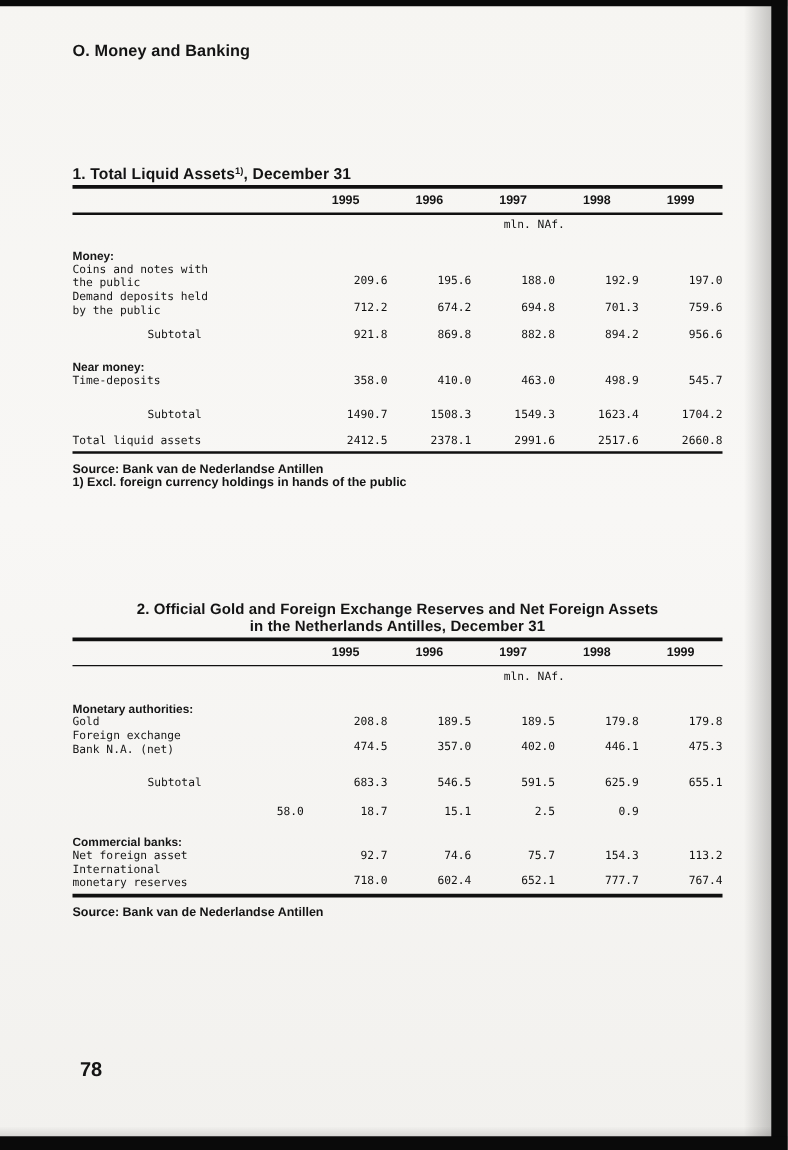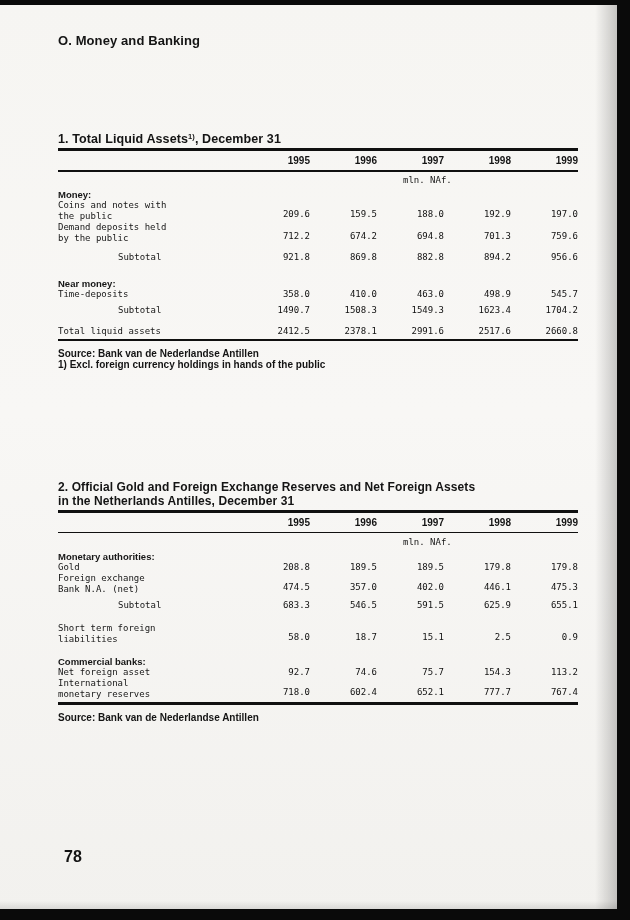--- a/index.html
+++ b/index.html
@@ -18,45 +18,45 @@
                   background:linear-gradient(to bottom, rgba(0,0,0,0), rgba(0,0,0,0.10)); }
 
   .section-title { position:absolute; top:33px; left:58px; margin:0;
                    font-size:13px; font-weight:bold; letter-spacing:0.1px; }
 
   .tbl { position:absolute; left:58px; width:520px; }
   #t1 { top:129px; }
   #t2 { top:481px; }
 
   .tbl-title { margin:0; font-size:12.5px; font-weight:bold; line-height:15px; letter-spacing:0.1px; }
-  #t2 .tbl-title { font-size:12px; line-height:13.5px; }
+  #t2 .tbl-title { font-size:12px; line-height:13.5px;text-align:center; }
   .fnmark { font-size:7.5px; font-weight:bold; vertical-align:4px; }
 
   .rule { background:#101010; }
   .rule.thick { height:3px; }
   .rule.med   { height:2.5px; }
   .rule.thin  { height:1.5px; }
 
   .row { display:grid; grid-template-columns:185px 67px 67px 67px 67px 67px; align-items:end; }
   .yr  { font-family:"Liberation Sans", sans-serif; font-weight:bold; font-size:10px;
-         line-height:11px; text-align:right; }
+         line-height:11px; text-align:center; }
   .num { font-family:"DejaVu Sans Mono", monospace; font-size:9px; line-height:11px;
          text-align:right; color:#101010; }
   .row.two .num { padding-bottom:2px; }
   .lbl { font-family:"DejaVu Sans Mono", monospace; font-size:9px; line-height:11px; color:#161616; }
   .row.group .lbl { font-family:"Liberation Sans", sans-serif; font-weight:bold;
                     font-size:9.5px; line-height:10px; }
   .sub { padding-left:60px; }
   .unit-row { font-family:"DejaVu Sans Mono", monospace; font-size:9px; line-height:10px;
               padding-left:345px; color:#161616; }
   .src { font-weight:bold; font-size:10px; line-height:11px; margin:0; }
   .page-number { position:absolute; top:848px; left:64px; font-weight:bold; font-size:16px; }
 
   .mt1{margin-top:1px}.mt2{margin-top:2px}.mt3{margin-top:3px}.mt4{margin-top:4px}
-  .mt7{margin-top:7px}.mt8{margin-top:8px}.mt9{margin-top:5px}.mt10{margin-top:10px}
+  .mt7{margin-top:7px}.mt8{margin-top:8px}.mt9{margin-top:16px}.mt10{margin-top:10px}
   .mt12{margin-top:12px}.mt17{margin-top:16px}
 </style>
 </head>
 <body>
 
 <div class="page">
 
   <h1 class="section-title">O. Money and Banking</h1>
 
   <section class="tbl" id="t1">
@@ -77,21 +77,21 @@
     <div class="row group mt9">
       <div class="lbl">Money:</div>
     </div>
 
     <div class="row two">
       <div class="lbl">
         <div>Coins and notes with</div>
         <div>the public</div>
       </div>
       <div class="num">209.6</div>
-      <div class="num">159.5</div>
+      <div class="num">195.6</div>
       <div class="num">188.0</div>
       <div class="num">192.9</div>
       <div class="num">197.0</div>
     </div>
 
     <div class="row two">
       <div class="lbl">
         <div>Demand deposits held</div>
         <div>by the public</div>
       </div>
@@ -191,24 +191,20 @@
     <div class="row mt9">
       <div class="lbl sub">Subtotal</div>
       <div class="num">683.3</div>
       <div class="num">546.5</div>
       <div class="num">591.5</div>
       <div class="num">625.9</div>
       <div class="num">655.1</div>
     </div>
 
     <div class="row two mt12">
-      <div class="lbl">
-        <div>Short term foreign</div>
-        <div>liabilities</div>
-      </div>
       <div class="num">58.0</div>
       <div class="num">18.7</div>
       <div class="num">15.1</div>
       <div class="num">2.5</div>
       <div class="num">0.9</div>
     </div>
 
     <div class="row group mt12">
       <div class="lbl">Commercial banks:</div>
     </div>

